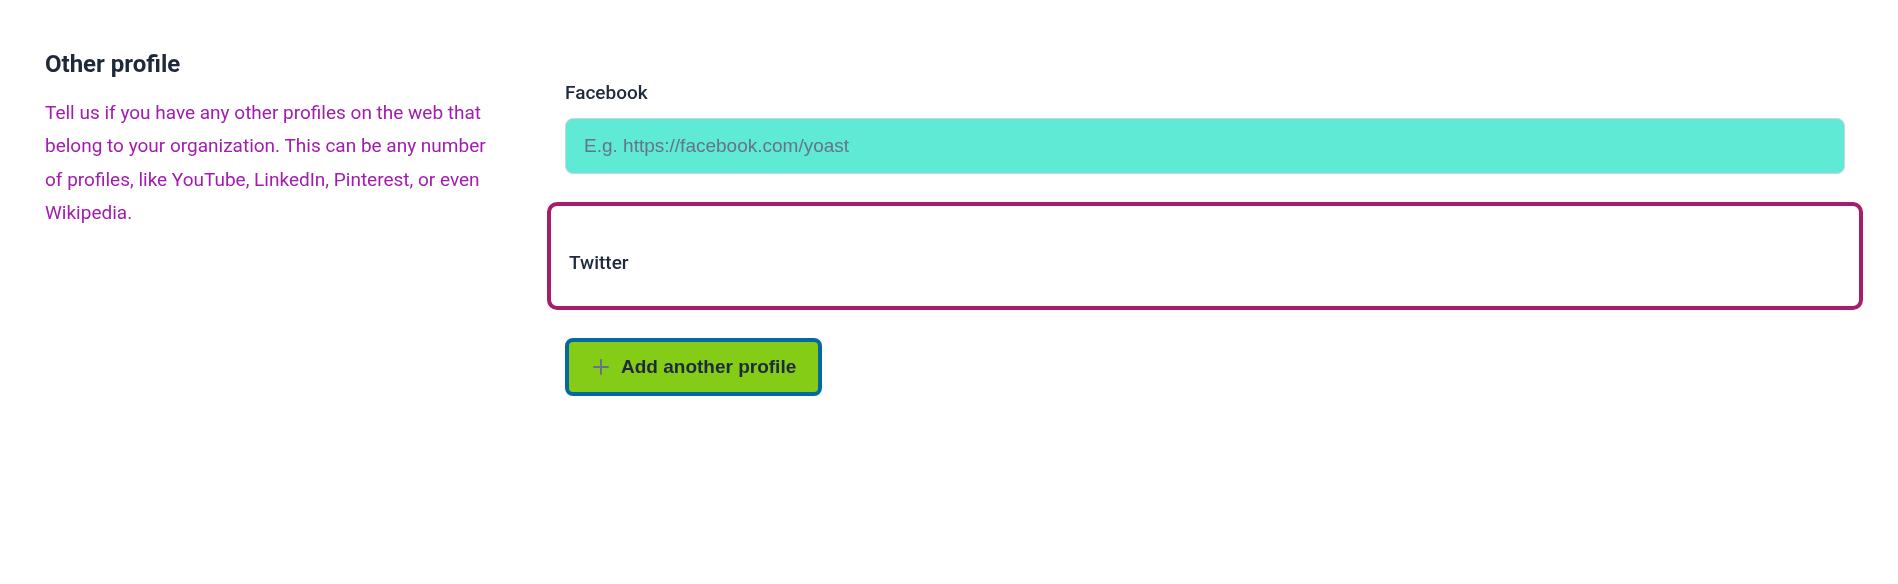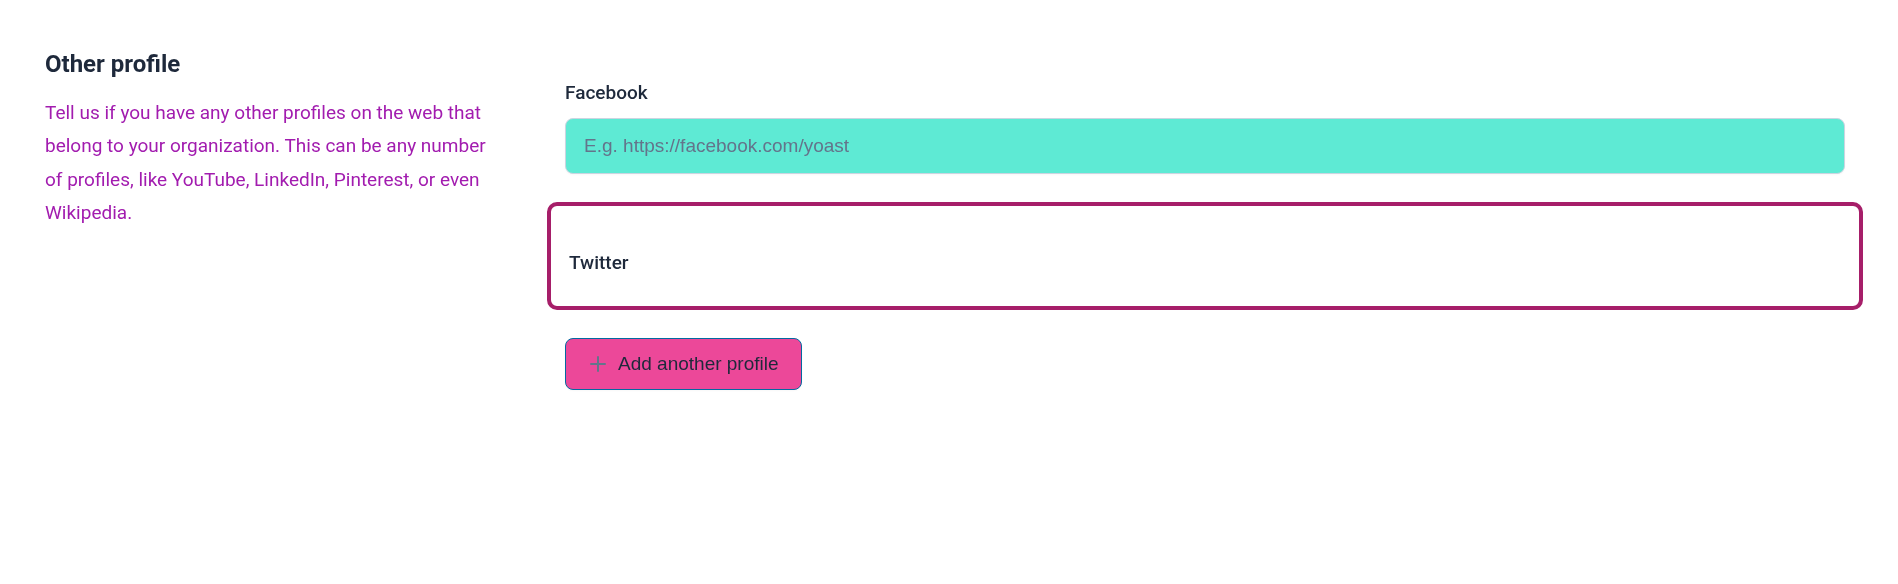--- a/index.html
+++ b/index.html
@@ -66,24 +66,24 @@
     }
     .text-input::placeholder {
       color: #64748b;
     }
     .add-button {
       display: inline-flex;
       align-items: center;
       gap: 10px;
       padding: 14px 22px;
       font-size: 19px;
-      font-weight: 400;
+      font-weight: 700;
       color: #1e293b;
-      background: #ec4899;
-      border: 1px solid #0369a1;
+      background: #84cc16;
+      border: 4px solid #0369a1;
       border-radius: 8px;
       cursor: pointer;
       box-shadow: 0 1px 2px rgba(0,0,0,0.03);
     }
     .plus-icon {
       width: 20px;
       height: 20px;
       flex-shrink: 0;
     }
     .plus-icon svg {

